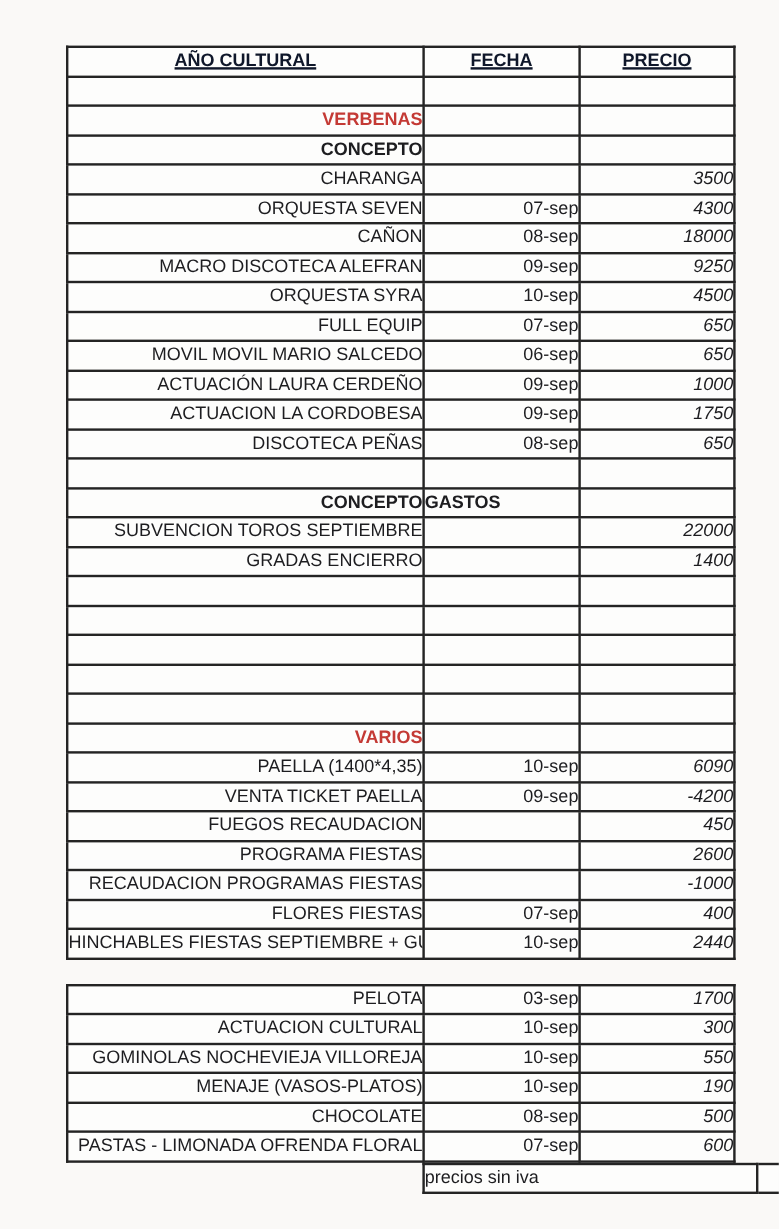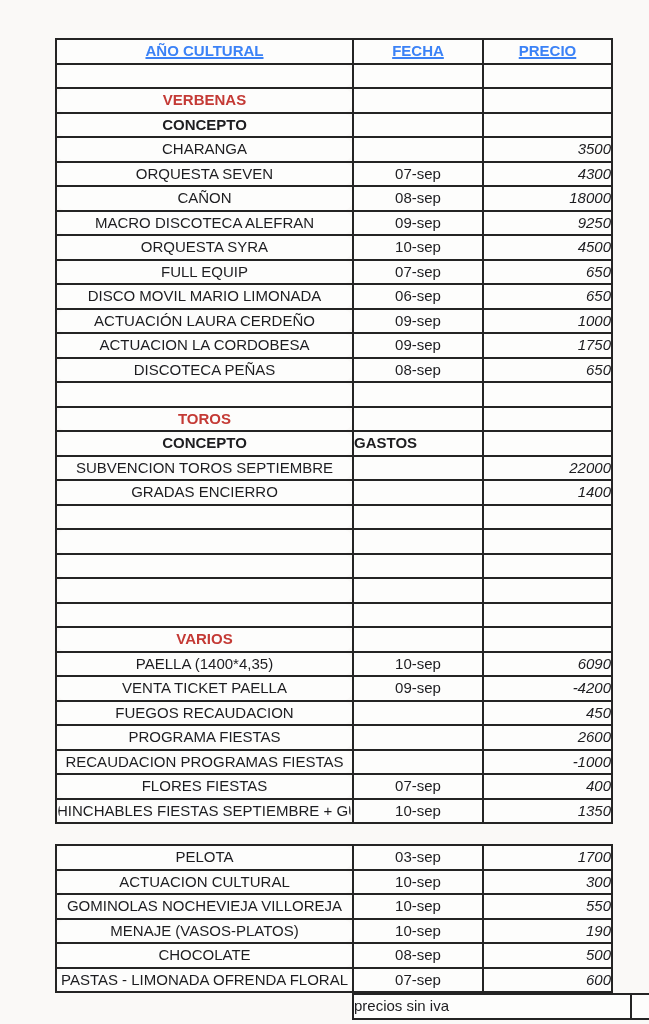--- a/index.html
+++ b/index.html
@@ -25,28 +25,28 @@
     padding:0;
     font-size:15px;
     line-height:22px;
     overflow:hidden;
     white-space:nowrap;
     vertical-align:middle;
     background:#fdfdfc;
   }
   th.col-head{
     font-weight:bold;
-    color:#3b82f6;
+    color:#0f172a;
     text-align:center;
     text-decoration:underline;
     text-decoration-thickness:2px;
     height:25px;
   }
-  .c-concept{text-align:center;padding-left:3px;border-radius:12px;}
-  .c-fecha{text-align:center;padding-right:2px;}
+  .c-concept{text-align:right;padding-left:3px;}
+  .c-fecha{text-align:right;padding-right:2px;}
   .c-precio{text-align:right;padding-right:5px;font-style:italic;}
   .left{text-align:left;padding-left:3px;}
   .bold{font-weight:bold;}
   .red{color:#c43a35;}
   .gap{height:20px;}
   .footer-table{width:259px;margin-left:297px;}
   .footer-table td{background:#fdfdfc;}
 </style>
 </head>
 <body>
@@ -106,21 +106,21 @@
           <td class="c-concept">ORQUESTA SYRA</td>
           <td class="c-fecha">10-sep</td>
           <td class="c-precio">4500</td>
         </tr>
         <tr>
           <td class="c-concept">FULL EQUIP</td>
           <td class="c-fecha">07-sep</td>
           <td class="c-precio">650</td>
         </tr>
         <tr>
-          <td class="c-concept">DISCO MOVIL MARIO LIMONADA</td>
+          <td class="c-concept">MOVIL MOVIL MARIO SALCEDO</td>
           <td class="c-fecha">06-sep</td>
           <td class="c-precio">650</td>
         </tr>
         <tr>
           <td class="c-concept">ACTUACIÓN LAURA CERDEÑO</td>
           <td class="c-fecha">09-sep</td>
           <td class="c-precio">1000</td>
         </tr>
         <tr>
           <td class="c-concept">ACTUACION LA CORDOBESA</td>
@@ -131,25 +131,20 @@
           <td class="c-concept">DISCOTECA PEÑAS</td>
           <td class="c-fecha">08-sep</td>
           <td class="c-precio">650</td>
         </tr>
         <tr>
           <td class="c-concept"></td>
           <td class="c-fecha"></td>
           <td class="c-precio"></td>
         </tr>
         <tr>
-          <td class="c-concept red bold">TOROS</td>
-          <td class="c-fecha"></td>
-          <td class="c-precio"></td>
-        </tr>
-        <tr>
           <td class="c-concept bold">CONCEPTO</td>
           <td class="c-fecha bold left">GASTOS</td>
           <td class="c-precio"></td>
         </tr>
         <tr>
           <td class="c-concept">SUBVENCION TOROS SEPTIEMBRE</td>
           <td class="c-fecha"></td>
           <td class="c-precio">22000</td>
         </tr>
         <tr>
@@ -213,21 +208,21 @@
           <td class="c-precio">-1000</td>
         </tr>
         <tr>
           <td class="c-concept">FLORES FIESTAS</td>
           <td class="c-fecha">07-sep</td>
           <td class="c-precio">400</td>
         </tr>
         <tr>
           <td class="c-concept">HINCHABLES FIESTAS SEPTIEMBRE + GUAI</td>
           <td class="c-fecha">10-sep</td>
-          <td class="c-precio">1350</td>
+          <td class="c-precio">2440</td>
         </tr>
       </tbody>
   </table>
 
   <div class="gap"></div>
 
   <table class="sheet">
     <colgroup>
       <col style="width:297px">
         <col style="width:130px">

